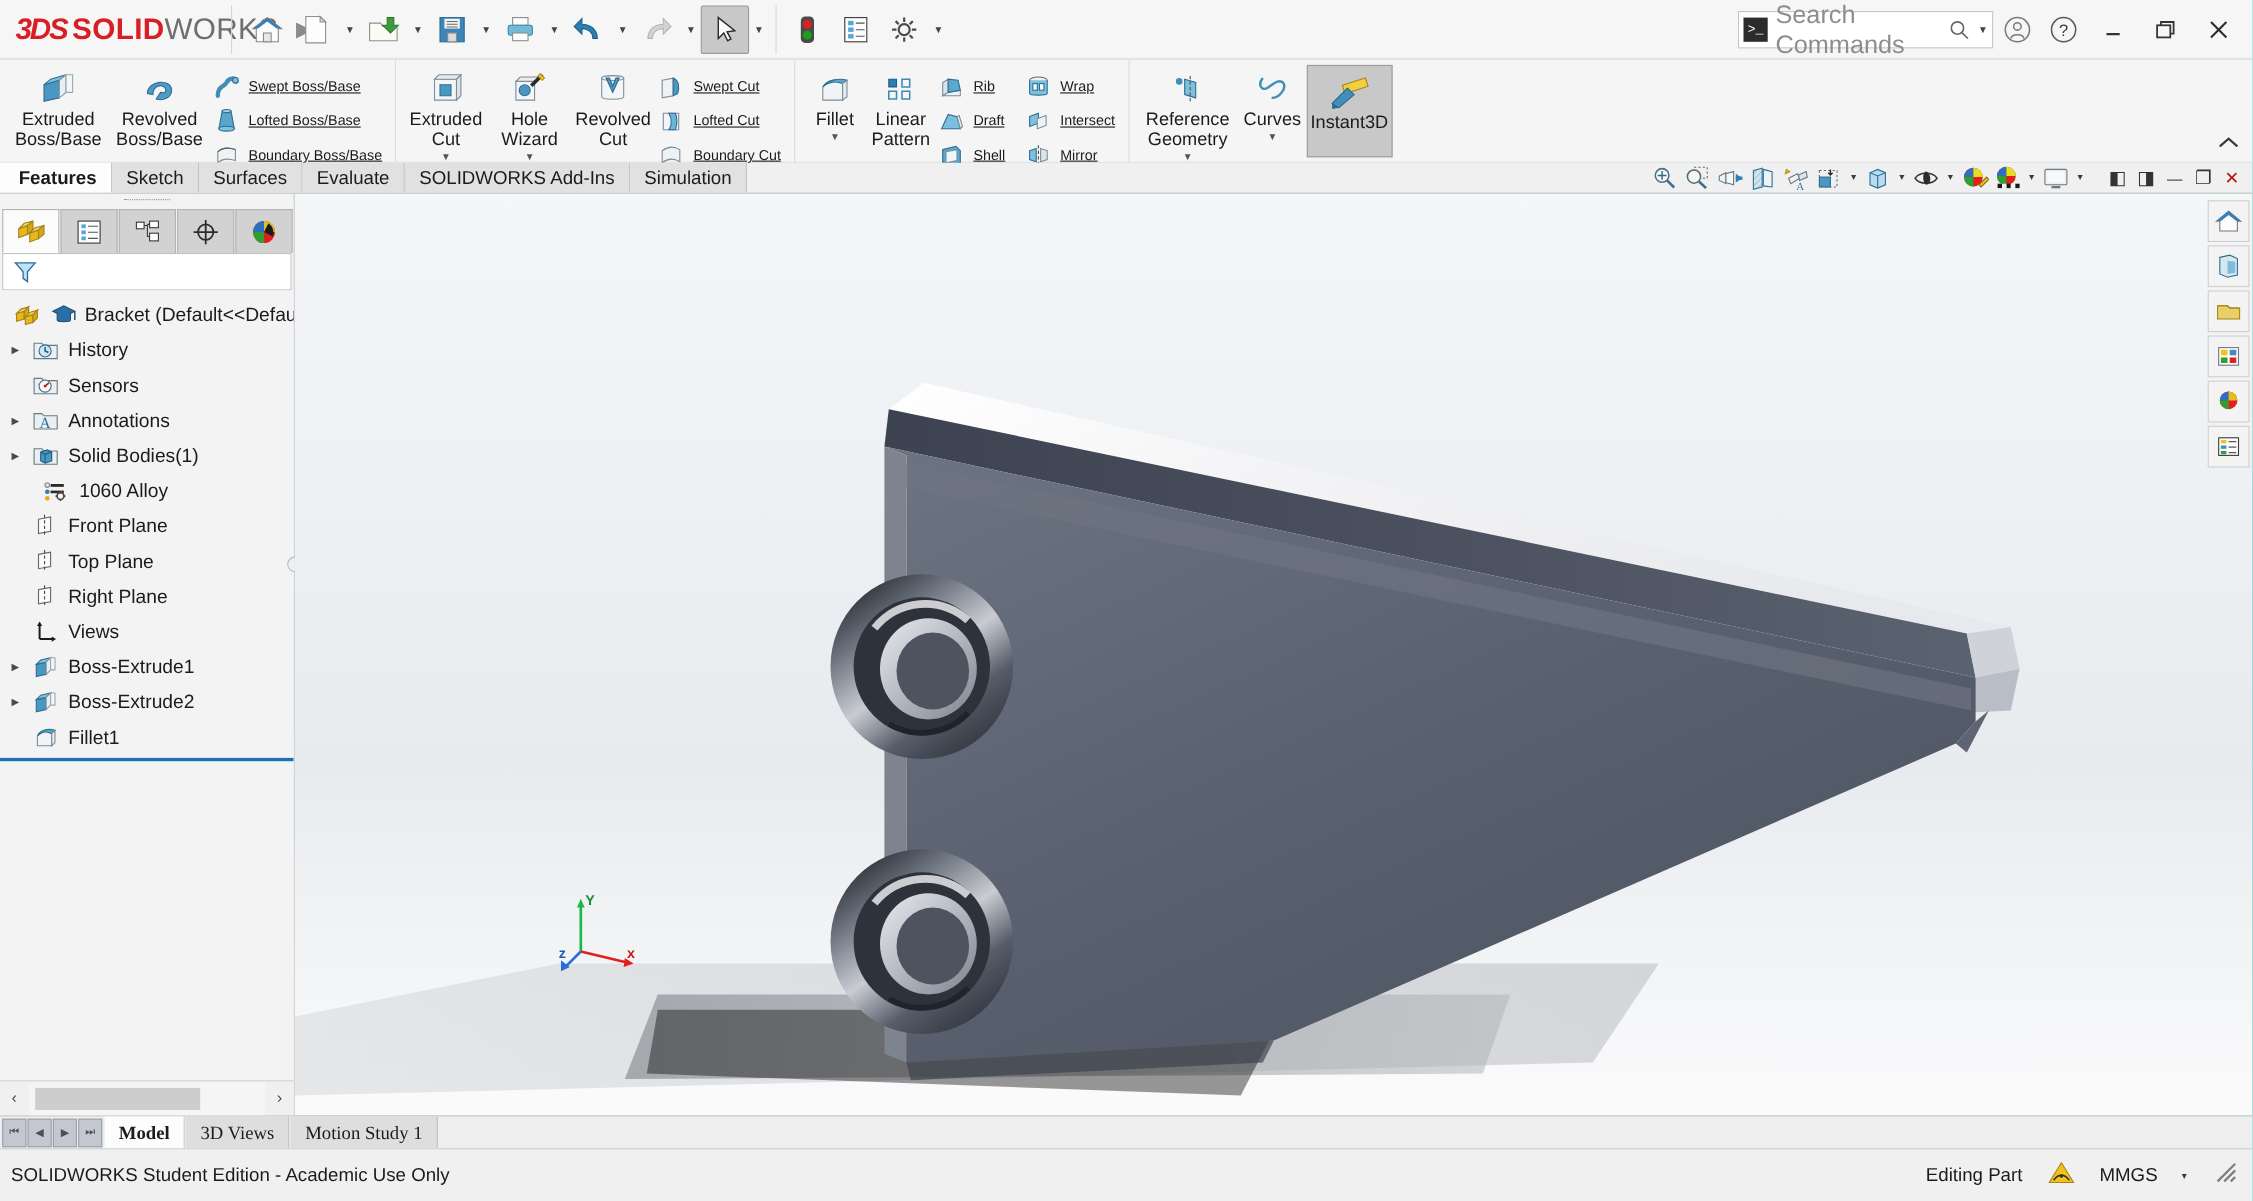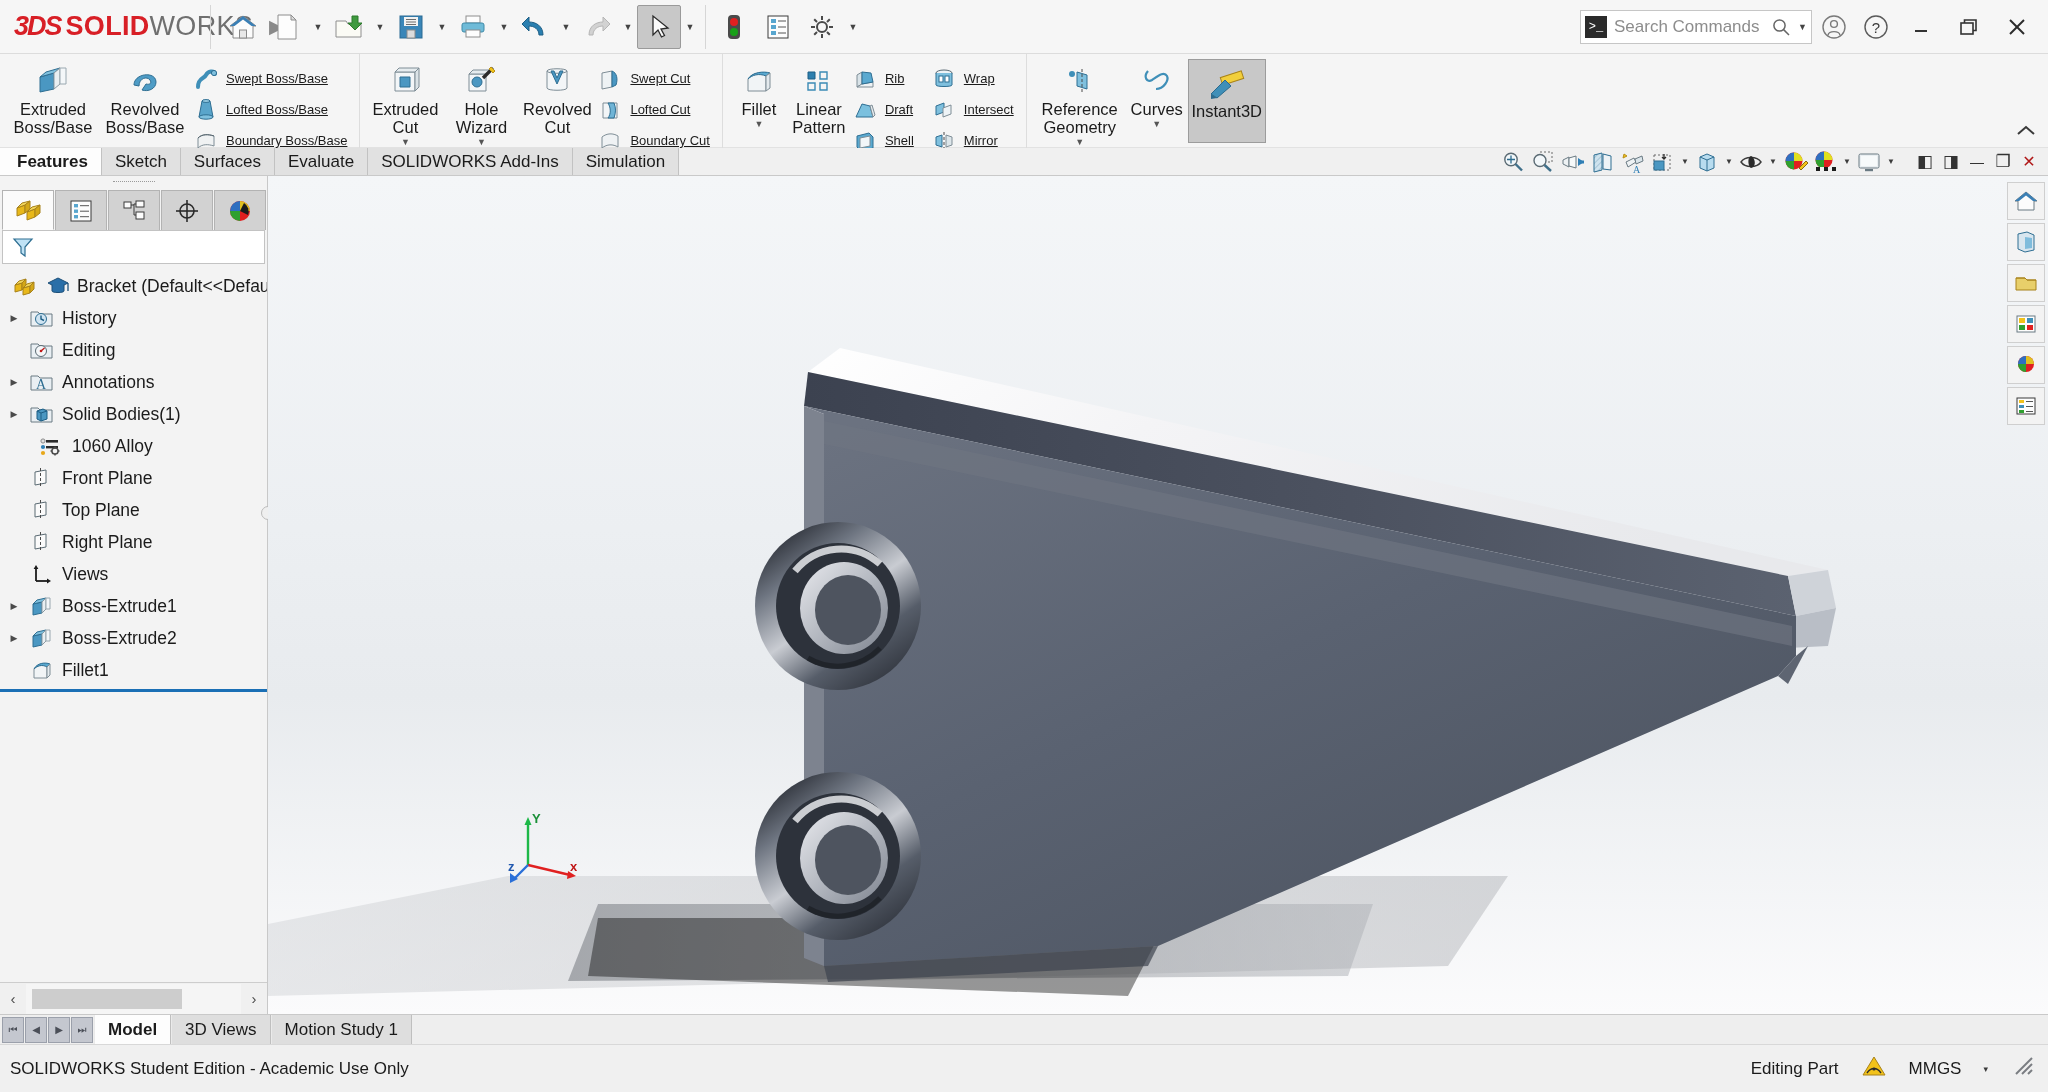--- a/index.html
+++ b/index.html
@@ -39,21 +39,21 @@
   }
   .title-right { margin-left:auto; display:flex; align-items:center; padding-right:8px; gap:2px; }
   .searchbox {
     width:232px; height:34px; background:#fff; border:1px solid #c6c6c6;
     display:flex; align-items:center; padding:0 4px; gap:7px;
   }
   .search-prompt {
     width:22px; height:22px; background:#2b2b2b; color:#fff; font-size:12px;
     display:flex; align-items:center; justify-content:center; font-family:"Liberation Mono", monospace;
   }
-  .search-ph { flex:1; color:#8d8d8d; font-size:17px; }
+  .search-ph { flex:1; color:#8d8d8d; font-size:23px; }
   .win-btn { width:46px; height:44px; display:flex; align-items:center; justify-content:center; color:#333; }
   .circ-btn { width:40px; height:44px; display:flex; align-items:center; justify-content:center; }
 
   
   .ribbon { height:94px; min-height:94px; background:#f5f5f5; display:flex; align-items:stretch;
             border-bottom:1px solid #e2e2e2; position:relative; }
   .rgroup { display:flex; align-items:flex-start; padding:5px 7px 0 7px; border-right:1px solid #dddddd; height:94px; }
   .rgroup.nb { border-right:none; }
   .big-btn {
     width:76px; display:flex; flex-direction:column; align-items:center; padding-top:4px; cursor:default;
@@ -127,21 +127,21 @@
 
   .triad { position:absolute; left:238px; bottom:120px; }
 
   
   .docbar { height:30px; min-height:30px; background:#eeeeee; display:flex; align-items:stretch;
             border-top:1px solid #c9c9c9; }
   .nav-btns { display:flex; align-items:center; padding-left:2px; }
   .nav-b { width:22px; height:26px; margin-right:1px; background:#c4c7cf; border:1px solid #9ba0ab;
            display:flex; align-items:center; justify-content:center; color:#4b4f58; font-size:10px; }
   .dtab { padding:0 13px; display:flex; align-items:center; font-size:17px; background:#dedede;
-          border-right:1px solid #bfbfbf; border-left:1px solid #eaeaea; }
+          border-right:1px solid #bfbfbf; border-left:1px solid #eaeaea;font-family:Liberation Serif, serif; }
   .dtab.active { background:#fdfdfd; font-weight:bold; }
   .statusbar { height:48px; min-height:32px; background:#f0f0f0; display:flex; align-items:center;
                padding:0 10px; font-size:17px; border-top:1px solid #d8d8d8; }
   .sb-right { margin-left:auto; display:flex; align-items:center; gap:22px; }
   .sb-caret { color:#3a3a3a; font-size:9px; }
 </style>
 </head>
 <body>
 
 <div class="app">
@@ -789,21 +789,21 @@
         <div class="trow" style="padding-left:6px">
           <span class="exp"></span>
           <span class="tico">
             <svg width="26" height="24" viewBox="0 0 26 24">
               <path d="M2 6 H9 L11 8 H23 V20 H2 Z" fill="#e9eff3" stroke="#6a7a83"></path>
               <circle cx="12" cy="13" r="5.5" fill="#f4f7f9" stroke="#5a6a73"></circle>
               <line x1="12" y1="13" x2="15.5" y2="10" stroke="#c01818" stroke-width="1.4"></line>
               <circle cx="12" cy="13" r="1.3" fill="#c01818"></circle>
             </svg>
           </span>
-          <span>Editing</span>
+          <span>Sensors</span>
         </div>
 
         <div class="trow" style="padding-left:6px">
           <span class="exp">▶</span>
           <span class="tico">
             <svg width="26" height="24" viewBox="0 0 26 24">
               <path d="M2 6 H9 L11 8 H23 V20 H2 Z" fill="#e9eff3" stroke="#6a7a83"></path>
               <text x="12" y="19" font-size="14" text-anchor="middle" fill="#2e6e92" font-family="Liberation Serif, serif">A</text>
             </svg>
           </span>

